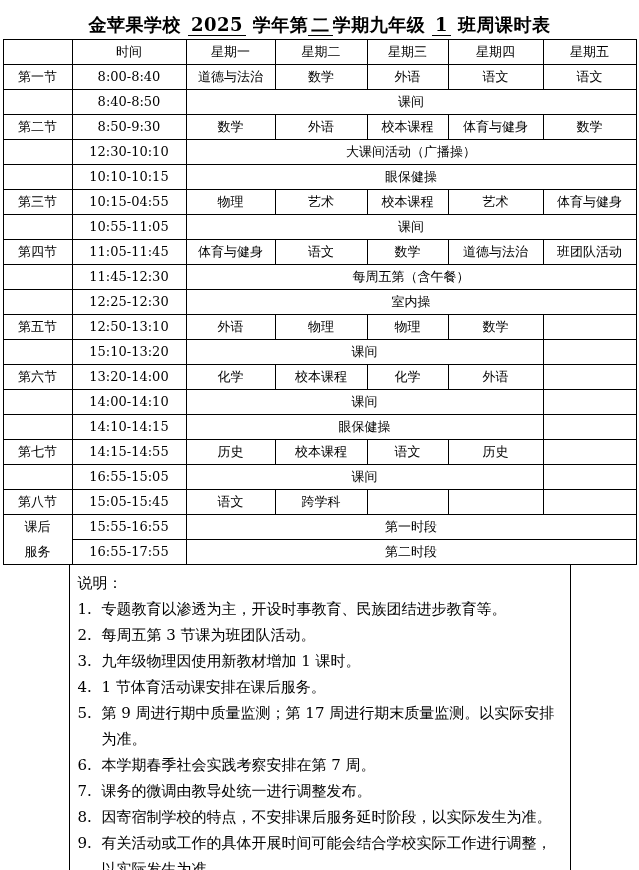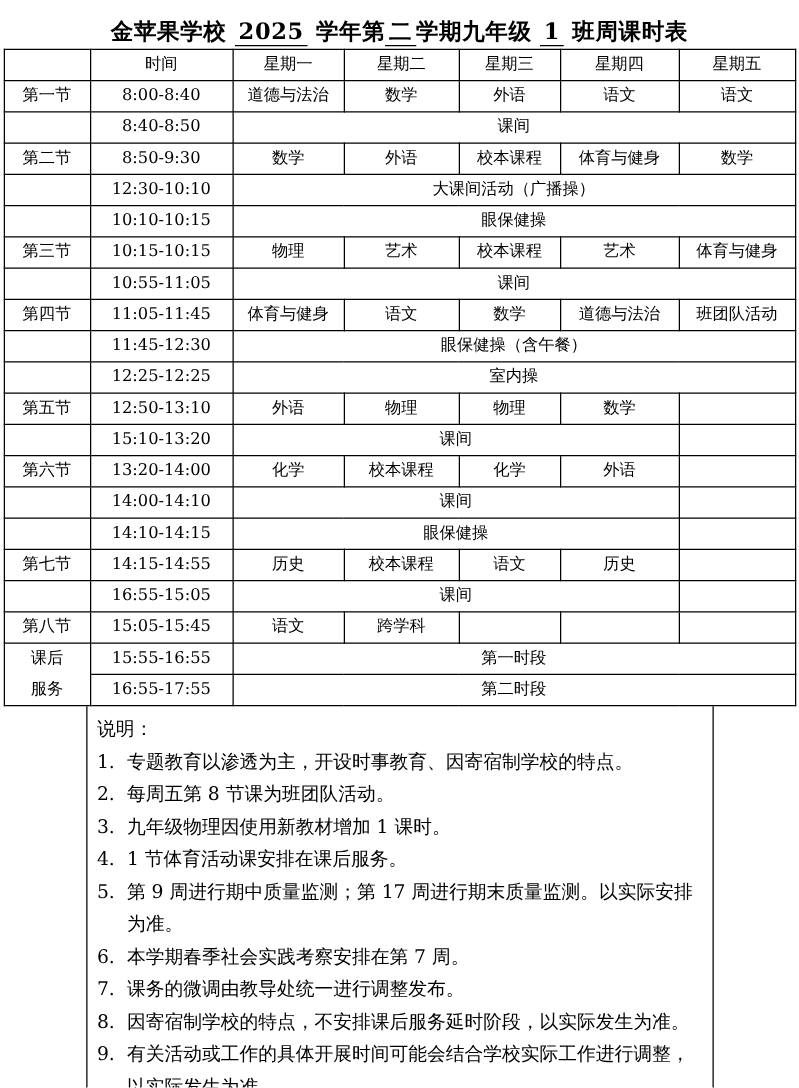--- a/index.html
+++ b/index.html
@@ -127,21 +127,21 @@
       </tr>
 
       <tr>
         <td></td>
         <td>10:10-10:15</td>
         <td colspan="5">眼保健操</td>
       </tr>
 
       <tr>
         <td>第三节</td>
-        <td>10:15-10:15</td>
+        <td>10:15-04:55</td>
         <td>物理</td>
         <td>艺术</td>
         <td>校本课程</td>
         <td>艺术</td>
         <td>体育与健身</td>
       </tr>
 
       <tr>
         <td></td>
         <td>10:55-11:05</td>
@@ -154,26 +154,26 @@
         <td>体育与健身</td>
         <td>语文</td>
         <td>数学</td>
         <td>道德与法治</td>
         <td>班团队活动</td>
       </tr>
 
       <tr>
         <td></td>
         <td>11:45-12:30</td>
-        <td colspan="5">眼保健操（含午餐）</td>
-      </tr>
-
-      <tr>
-        <td></td>
-        <td>12:25-12:25</td>
+        <td colspan="5">每周五第（含午餐）</td>
+      </tr>
+
+      <tr>
+        <td></td>
+        <td>12:25-12:30</td>
         <td colspan="5">室内操</td>
       </tr>
 
       <tr>
         <td>第五节</td>
         <td>12:50-13:10</td>
         <td>外语</td>
         <td>物理</td>
         <td>物理</td>
         <td>数学</td>
@@ -249,25 +249,25 @@
         <td>16:55-17:55</td>
         <td colspan="5">第二时段</td>
       </tr>
     </tbody>
   </table>
 
   <div class="notes">
     <div class="notes-heading">说明：</div>
     <div class="note-line">
       <span class="note-num">1.</span>
-      <span class="note-text">专题教育以渗透为主，开设时事教育、因寄宿制学校的特点。</span>
+      <span class="note-text">专题教育以渗透为主，开设时事教育、民族团结进步教育等。</span>
     </div>
     <div class="note-line">
       <span class="note-num">2.</span>
-      <span class="note-text">每周五第 8 节课为班团队活动。</span>
+      <span class="note-text">每周五第 3 节课为班团队活动。</span>
     </div>
     <div class="note-line">
       <span class="note-num">3.</span>
       <span class="note-text">九年级物理因使用新教材增加 1 课时。</span>
     </div>
     <div class="note-line">
       <span class="note-num">4.</span>
       <span class="note-text">1 节体育活动课安排在课后服务。</span>
     </div>
     <div class="note-line">

